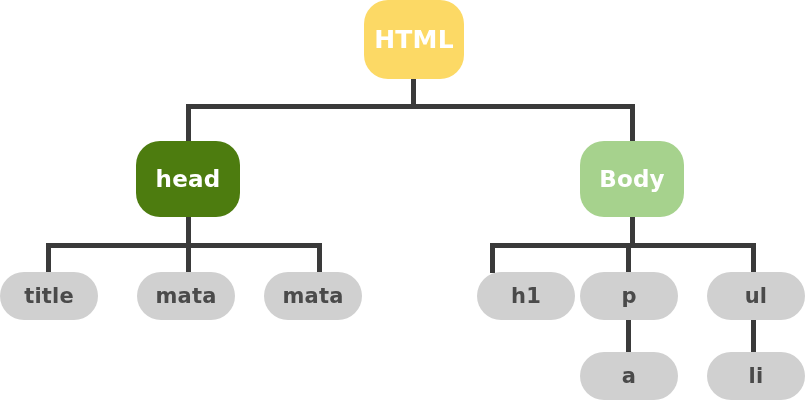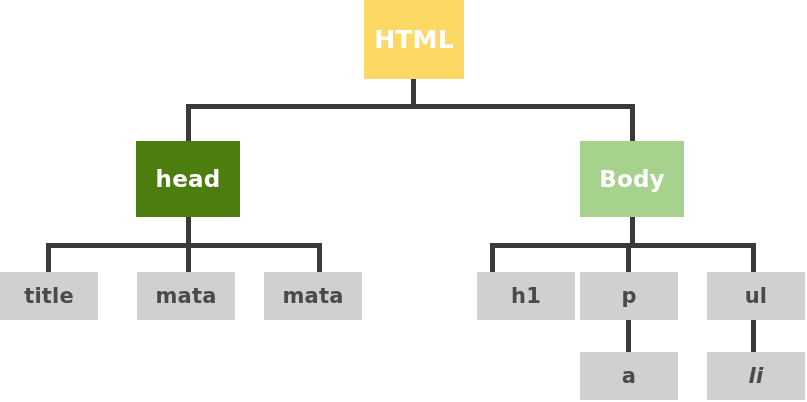--- a/index.html
+++ b/index.html
@@ -25,20 +25,21 @@
   }
   
   .node {
     position: absolute;
     display: flex;
     align-items: center;
     justify-content: center;
     box-sizing: border-box;
     text-align: center;
     letter-spacing: 0.2px;
+    border-radius: 24px;
   }
   .node-root {
     background: #fcd965;
     color: #ffffff;
     font-weight: bold;
     font-size: 25px;
   }
   .node-head {
     background: #4d7c0f;
     color: #ffffff;
@@ -119,17 +120,17 @@
   </div>
 
   <div class="node node-leaf" style="left:707px; top:272px; width:98px; height:48px;">
     <span>ul</span>
   </div>
 
   <div class="node node-leaf" style="left:580px; top:352px; width:98px; height:48px;">
     <span>a</span>
   </div>
 
-  <div class="node node-leaf" style="left:707px; top:352px; width:98px; height:48px;font-style:italic;">
+  <div class="node node-leaf" style="left:707px; top:352px; width:98px; height:48px;">
     <span>li</span>
   </div>
 
 </div>
 
 </body></html>

